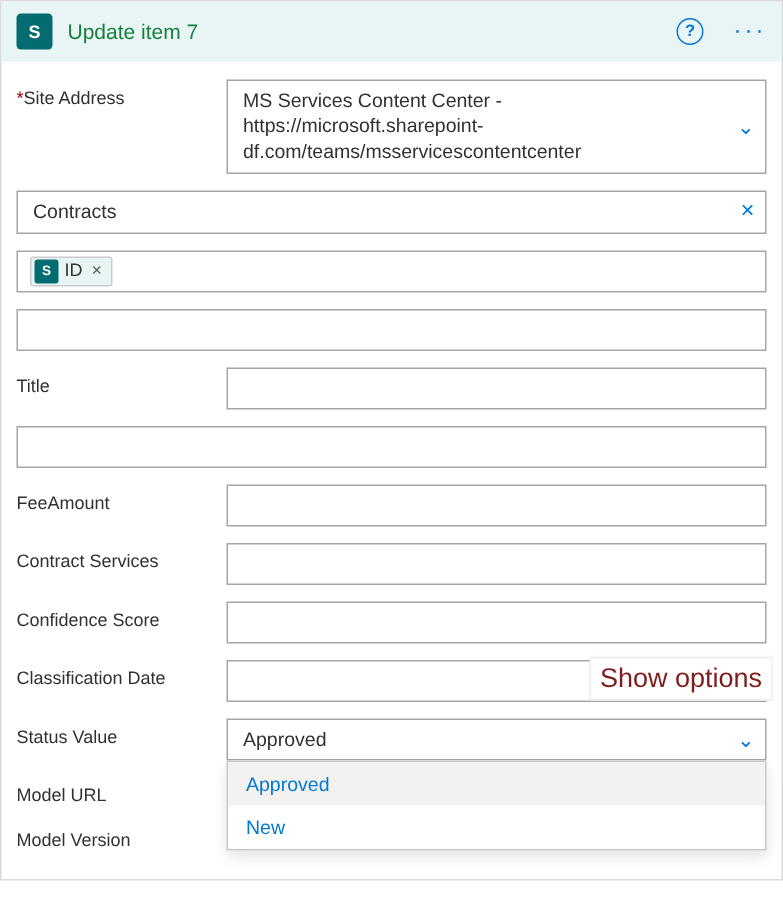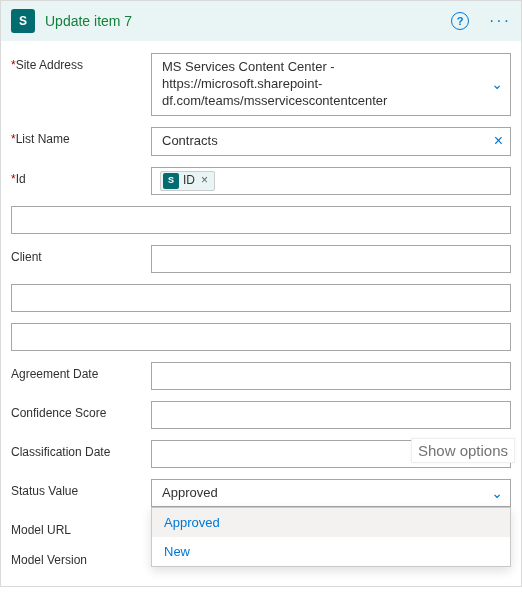--- a/index.html
+++ b/index.html
@@ -82,22 +82,22 @@
     width: 16px; height: 16px;
     background: #036c70; border-radius: 2px;
     display: inline-flex; align-items: center; justify-content: center;
     color: #fff; font-size: 9px; font-weight: 600;
   }
   .token-x { color: #605e5c; cursor: pointer; margin-left: 2px; }
   .show-options {
     position: absolute;
     right: -4px; top: -2px;
     background: #fff;
-    color: #737373;
-    font-size: 15px;
+    color: #7f1d1d;
+    font-size: 18px;
     padding: 3px 6px;
     border: 1px solid #eee;
     box-shadow: 0 0 3px rgba(0,0,0,0.05);
     z-index: 5;
   }
   .dropdown {
     position: absolute;
     top: 28px; left: 0; right: 0;
     background: #fff;
     border: 1px solid #c8c8c8;
@@ -126,72 +126,71 @@
 
   <div class="row">
     <div class="label"><span class="required">*</span><span>Site Address</span></div>
     <div class="field-wrap">
       <div class="field field-tall"><span>MS Services Content Center - https://microsoft.sharepoint-df.com/teams/msservicescontentcenter</span></div>
       <span class="chevron-down">⌄</span>
     </div>
   </div>
 
   <div class="row">
-    <div class="label"><span class="required">*</span><span>List Name</span></div>
     <div class="field-wrap">
       <div class="field"><span>Contracts</span></div>
       <span class="clear-x">×</span>
     </div>
   </div>
 
   <div class="row">
-    <div class="label"><span class="required">*</span><span>Id</span></div>
     <div class="field-wrap">
       <div class="field" style="padding:3px 8px;">
         <span class="token">
           <span class="token-icon">S</span>
           <span>ID</span>
           <span class="token-x">×</span>
         </span>
       </div>
     </div>
   </div>
 
   <div class="row">
     <div class="field-wrap">
         <div class="field"></div>
       </div>
   </div>
 
   <div class="row">
-    <div class="label">Client</div>
-    <div class="field-wrap">
-        <div class="field"></div>
-      </div>
-  </div>
-
-  <div class="row">
-    <div class="field-wrap">
-        <div class="field"></div>
-      </div>
-  </div>
-
-  <div class="row">
-    <div class="field-wrap">
-        <div class="field"></div>
-      </div>
-  </div>
-
-
-  <div class="row">
-    <div class="label">Agreement Date</div>
-    <div class="field-wrap">
-        <div class="field"></div>
-      </div>
-  </div>
+    <div class="label">Title</div>
+    <div class="field-wrap">
+        <div class="field"></div>
+      </div>
+  </div>
+
+  <div class="row">
+    <div class="field-wrap">
+        <div class="field"></div>
+      </div>
+  </div>
+
+  <div class="row">
+    <div class="label">FeeAmount</div>
+    <div class="field-wrap">
+        <div class="field"></div>
+      </div>
+  </div>
+
+  <div class="row">
+    <div class="label">Contract Services</div>
+    <div class="field-wrap">
+        <div class="field"></div>
+      </div>
+  </div>
+
 
   <div class="row">
     <div class="label">Confidence Score</div>
     <div class="field-wrap">
         <div class="field"></div>
       </div>
   </div>
 
   <div class="row">
     <div class="label">Classification Date</div>

